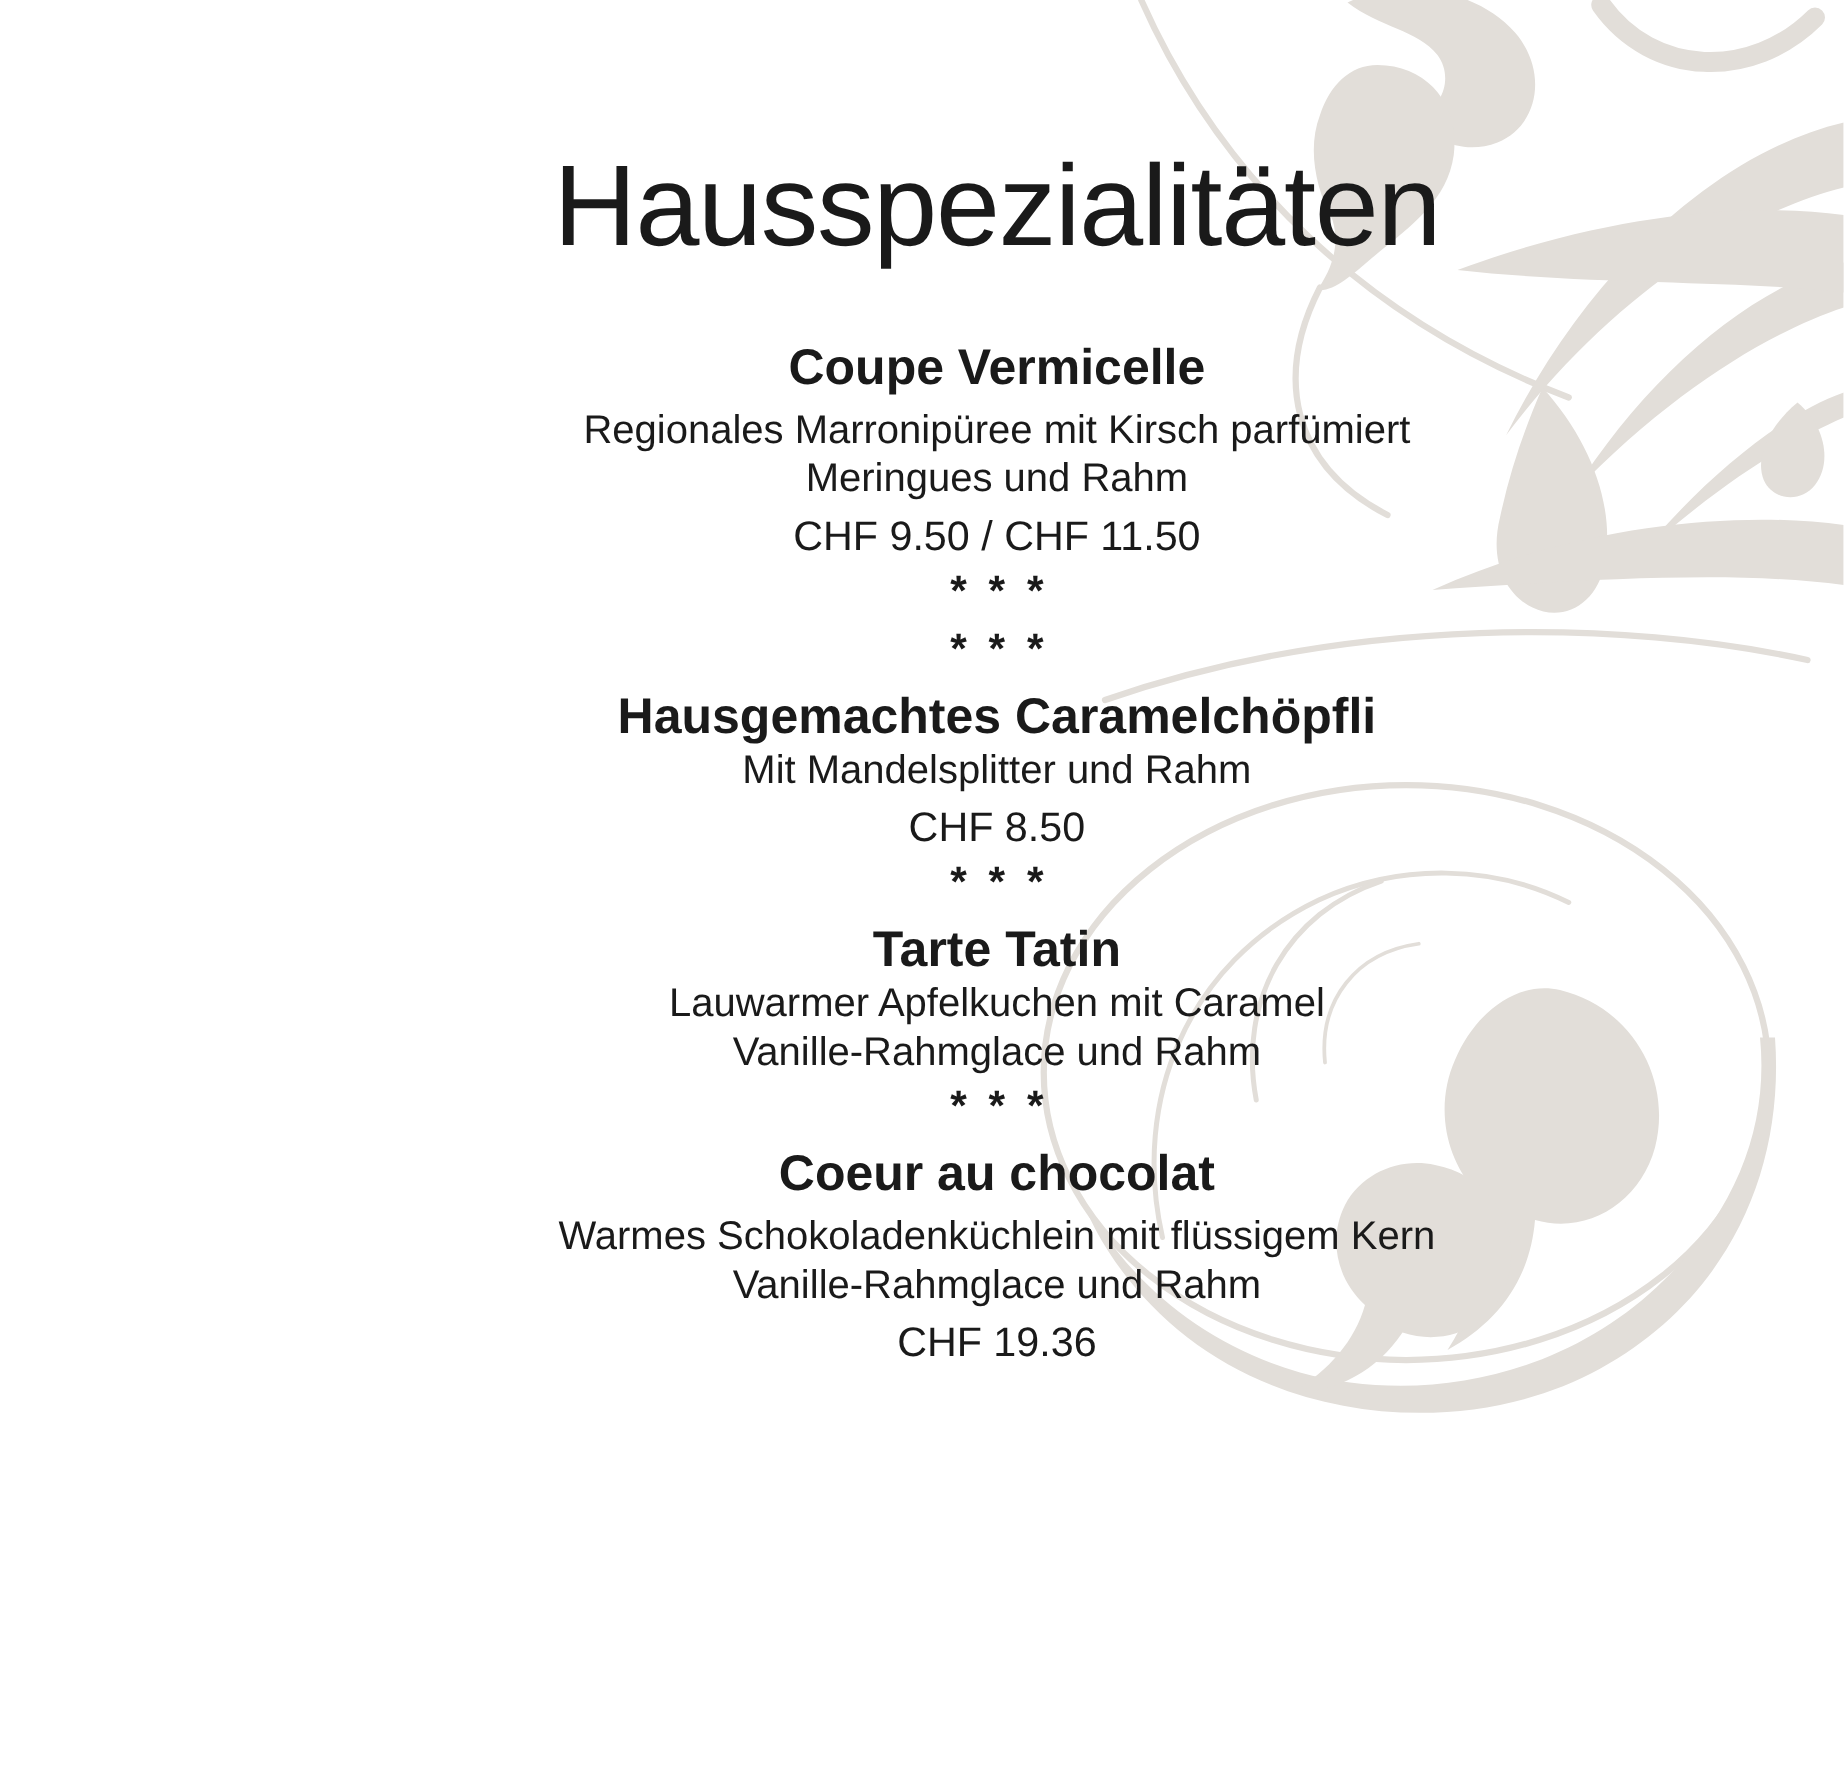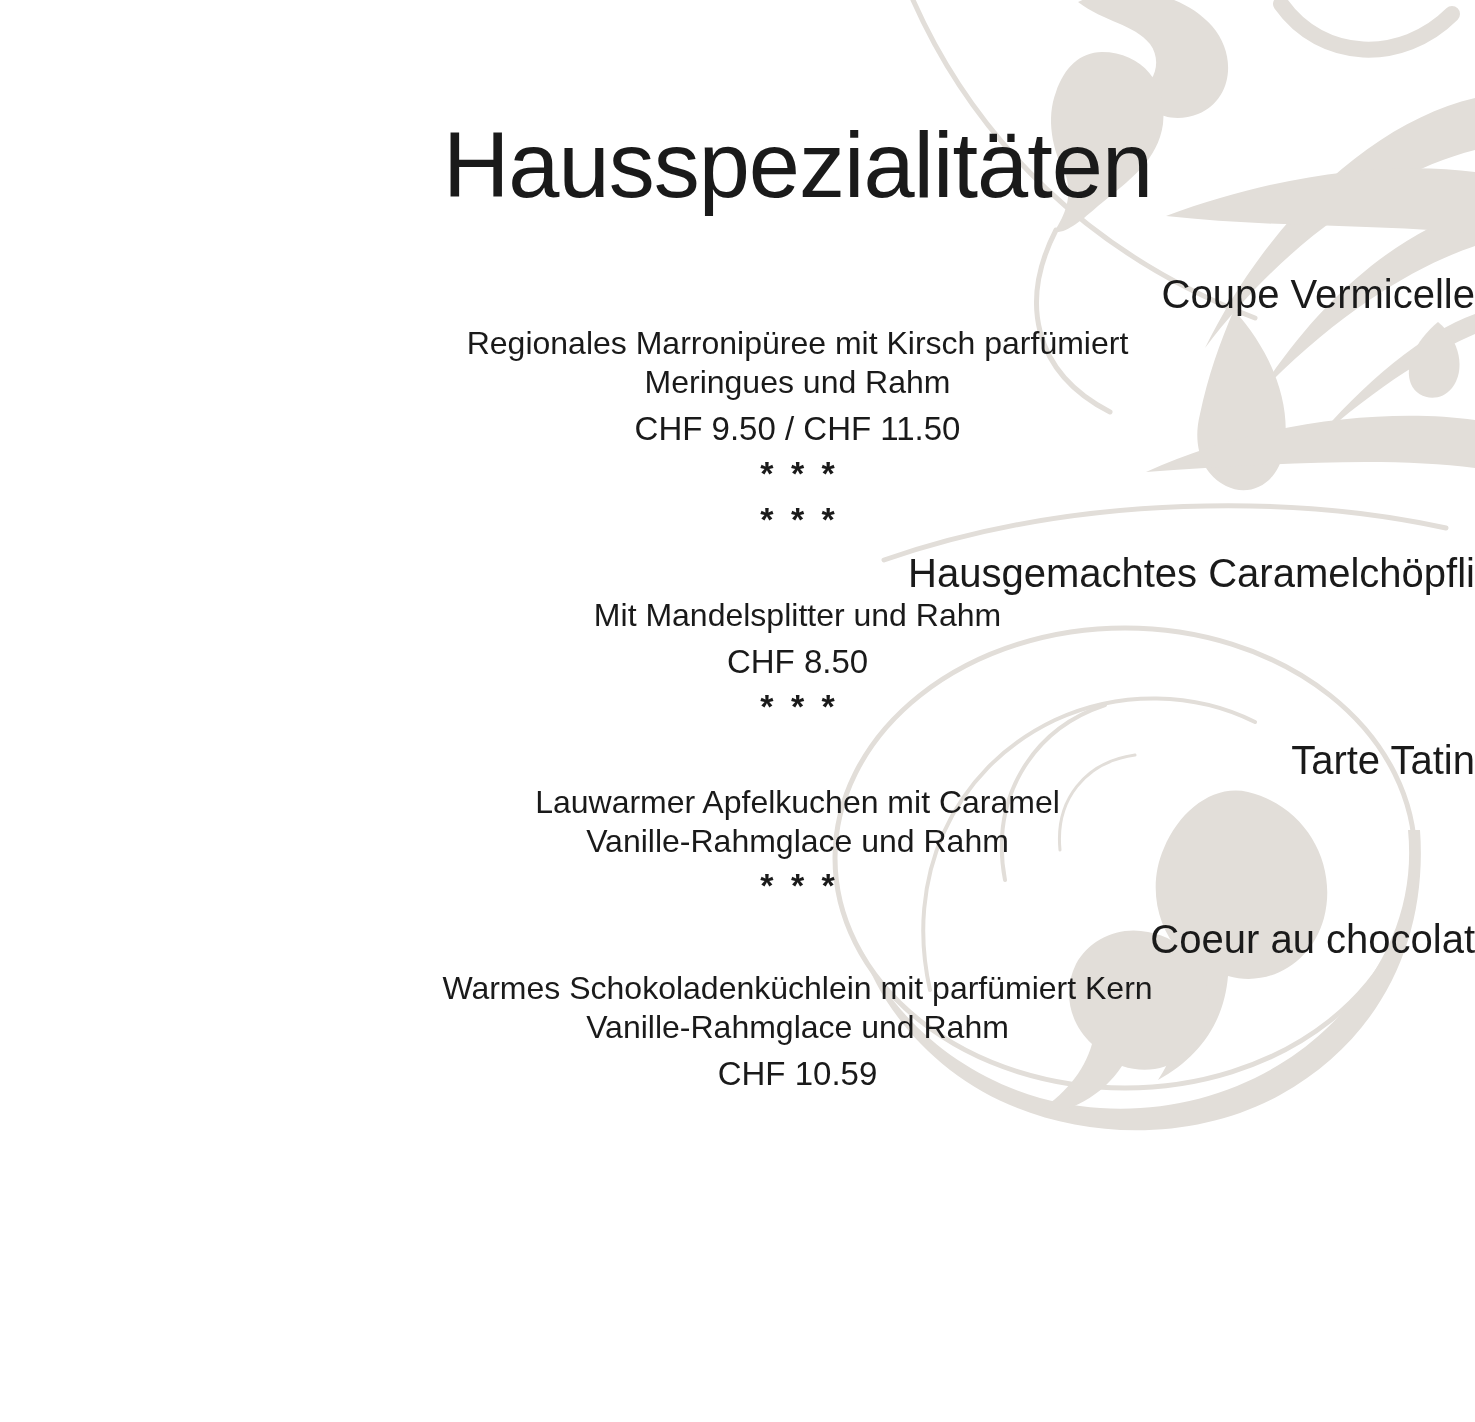--- a/index.html
+++ b/index.html
@@ -32,24 +32,23 @@
   }
   .title {
     font-size: 92px;
     font-weight: 400;
     line-height: 108px;
     letter-spacing: -1px;
     margin: 111px 0 50px 0;
   }
   .item-name {
     font-size: 40px;
-    font-weight: 400;
+    font-weight: 700;
     line-height: 50px;
     margin: 0 0 5px 0;
-    text-align: right;
   }
   .item.tight .item-name { margin-bottom: -2px; }
   .desc-line {
     font-size: 32px;
     font-weight: 400;
     line-height: 39px;
     margin: 0;
   }
   .item-price {
     font-size: 33px;
@@ -147,20 +146,20 @@
         <p class="desc-line">Lauwarmer Apfelkuchen mit Caramel</p>
         <p class="desc-line">Vanille-Rahmglace und Rahm</p>
       </div>
     </section>
 
     <div class="separator">* * *</div>
 
     <section class="item">
       <div class="item-name">Coeur au chocolat</div>
       <div class="item-desc">
-        <p class="desc-line">Warmes Schokoladenküchlein mit parfümiert Kern</p>
+        <p class="desc-line">Warmes Schokoladenküchlein mit flüssigem Kern</p>
         <p class="desc-line">Vanille-Rahmglace und Rahm</p>
       </div>
-      <div class="item-price">CHF 10.59</div>
+      <div class="item-price">CHF 19.36</div>
     </section>
 
   </div>
 </div>
 
 </body></html>

